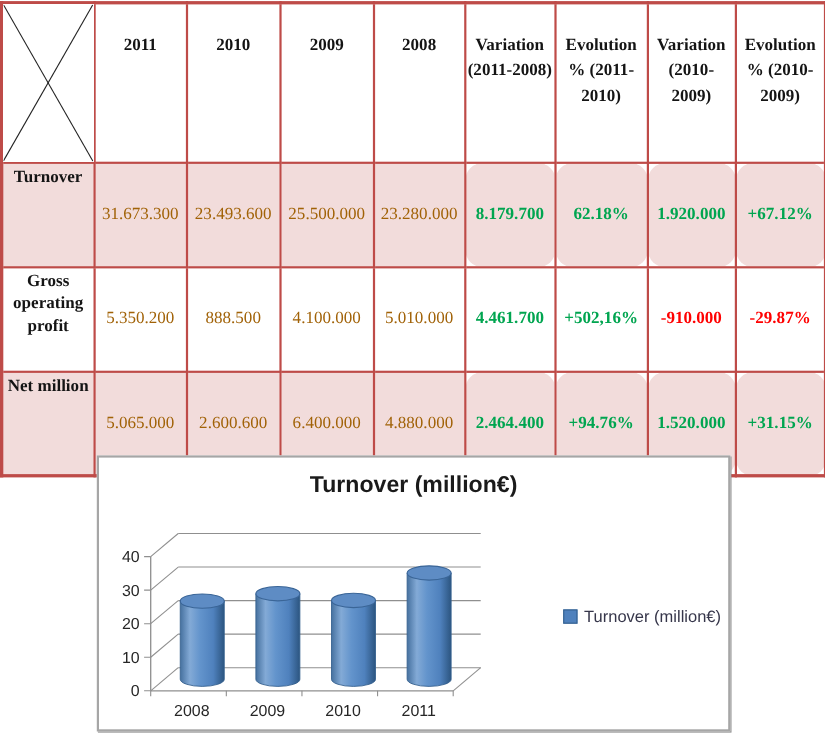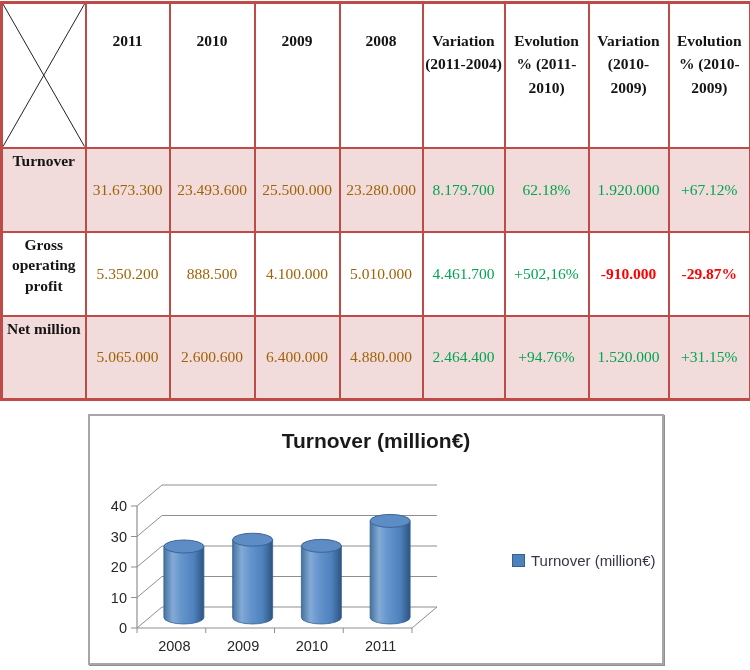--- a/index.html
+++ b/index.html
@@ -6,30 +6,30 @@
   #stage{position:relative;width:750px;height:670px;background:#fff;overflow:hidden;
          font-family:"Liberation Serif",serif;}
 
   
   table.fin{border-collapse:collapse;table-layout:fixed;width:749px;
             position:absolute;left:0;top:1px;
             border:3px solid var(--table-border,#BE4B48);}
   table.fin td, table.fin th{border:2px solid var(--table-border,#BE4B48);
             text-align:center;overflow:hidden;}
   tr.hdr{height:145px;}
-  tr.datarow{height:84px;}
+  tr.datarow{height:95px;}
   tr.pink td{background:var(--row-pink,#F2DCDB);}
   th.hcell{vertical-align:top;padding-top:25px;font-weight:bold;
            font-size:15.5px;line-height:1.5;color:#141414;background:#fff;}
   td.corner{position:relative;background:#fff;padding:0;}
   td.corner svg{position:absolute;inset:0;width:100%;height:100%;display:block;}
   td.rowlabel{vertical-align:top;padding-top:2px;font-weight:bold;
               font-size:15.5px;line-height:1.35;color:#141414;}
   td.num{vertical-align:middle;font-size:15.5px;color:#a16207;padding:0 1px;}
-  td.num.pos{color:var(--pos,#00A550);font-weight:normal;}
+  td.num.pos{color:var(--pos,#00A550);font-weight:bold;border-radius:16px;}
   td.num.neg{color:var(--neg,#FF0000);font-weight:bold;}
 
   
   #chart-box{position:absolute;left:88px;top:414px;width:576px;height:251px;
              background:#fff;border:2px solid var(--chart-border,#A6A6A6);
              box-shadow:1px 1px 0 #8f8f8f;box-sizing:border-box;}
   #chart-title{position:absolute;left:0;top:13px;width:100%;text-align:center;
                font-family:"Liberation Sans",sans-serif;font-weight:bold;
                font-size:21px;color:#1a1a1a;letter-spacing:0px;}
   #chart-svg{position:absolute;left:0;top:0;width:572px;height:247px;}
@@ -61,21 +61,21 @@
       <td class="corner">
         <svg viewBox="0 0 100 100" preserveAspectRatio="none">
           <line x1="0" y1="0" x2="100" y2="100" stroke="#222" stroke-width="1" vector-effect="non-scaling-stroke"></line>
           <line x1="100" y1="0" x2="0" y2="100" stroke="#222" stroke-width="1" vector-effect="non-scaling-stroke"></line>
         </svg>
       </td>
       <th class="hcell">2011</th>
       <th class="hcell">2010</th>
       <th class="hcell">2009</th>
       <th class="hcell">2008</th>
-      <th class="hcell">Variation (2011-2004)</th>
+      <th class="hcell">Variation (2011-2008)</th>
       <th class="hcell">Evolution % (2011-2010)</th>
       <th class="hcell">Variation (2010-2009)</th>
       <th class="hcell">Evolution % (2010-2009)</th>
     </tr>
 
     <tr class="datarow pink">
       <td class="rowlabel">Turnover</td>
       <td class="num">31.673.300</td>
       <td class="num">23.493.600</td>
       <td class="num">25.500.000</td>

